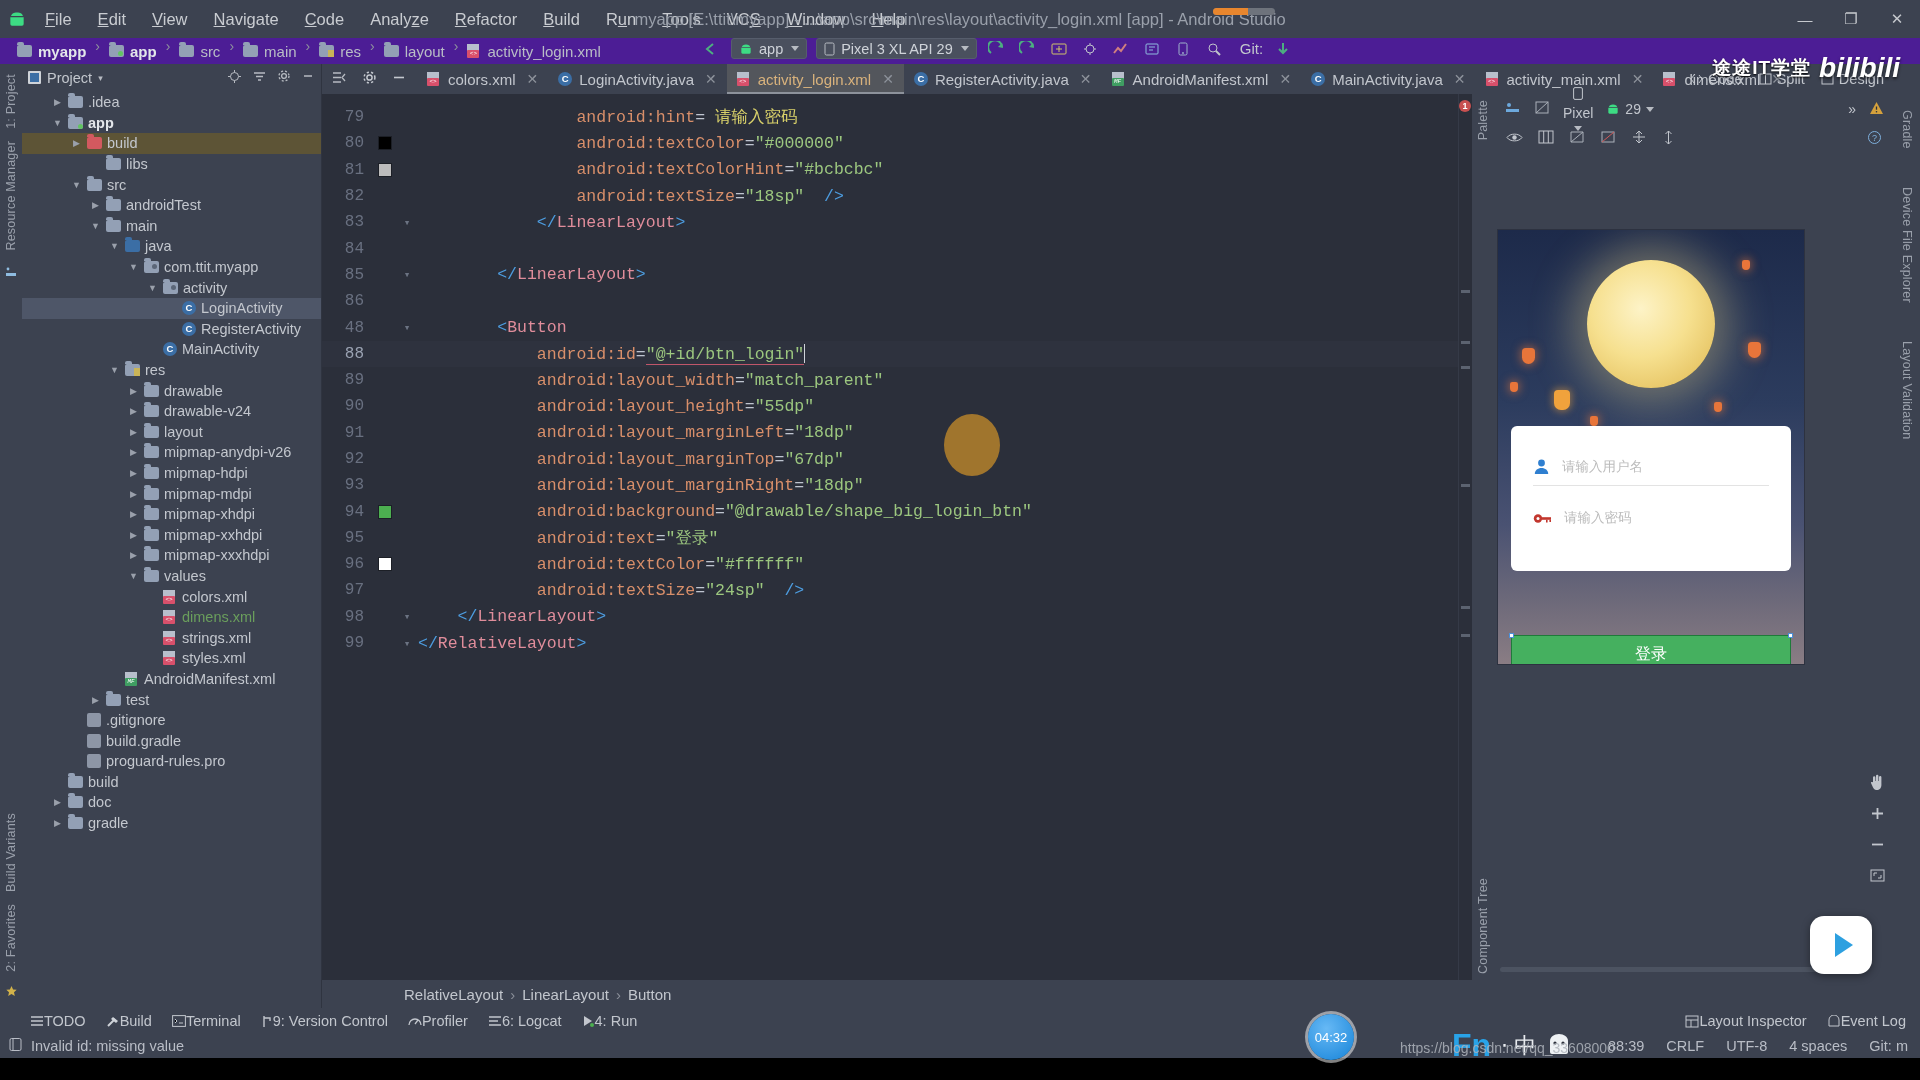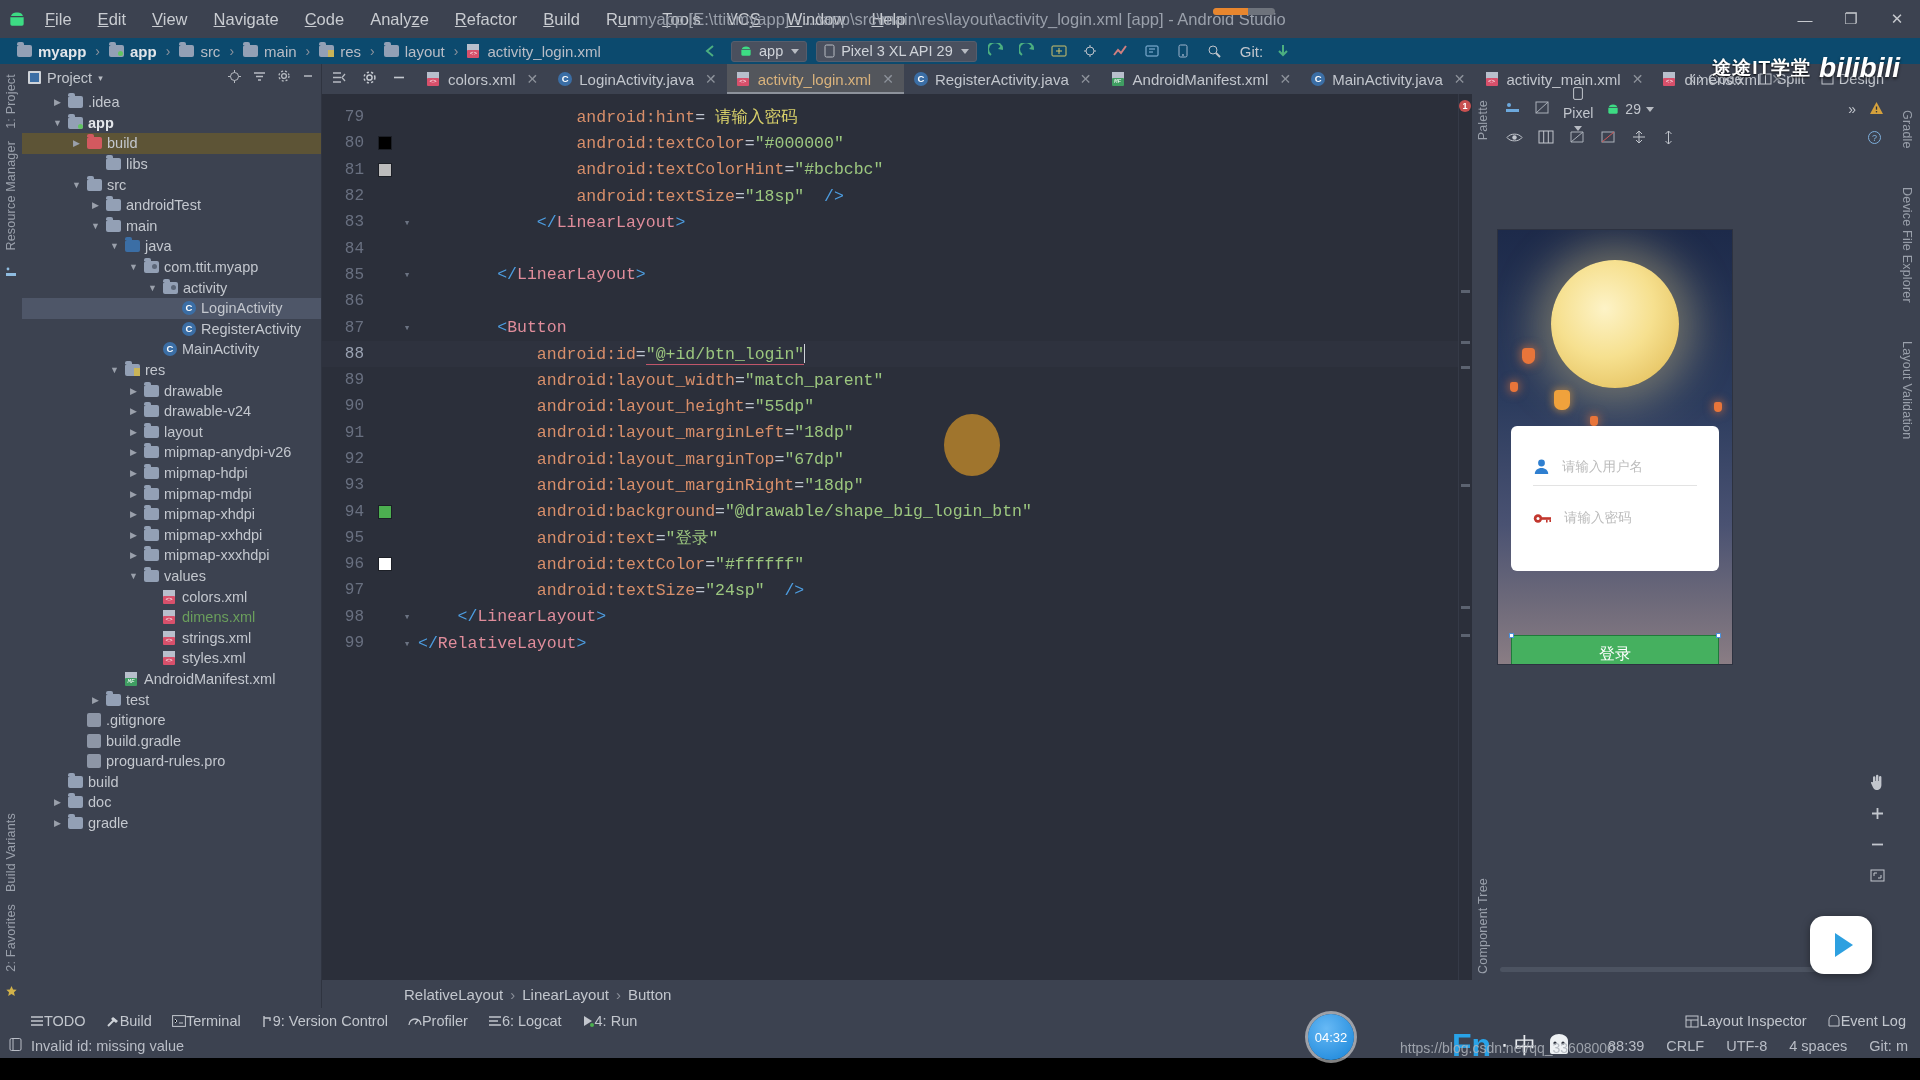--- a/index.html
+++ b/index.html
@@ -17,21 +17,21 @@
   .menu-item u { text-decoration:underline; }
   .win-title { position:absolute; left:0; right:0; text-align:center; font-size:16.5px; color:#9aa0ab;
                pointer-events:none; }
   .win-ctrl { margin-left:auto; display:flex; align-items:center; height:38px; }
   .win-btn { width:46px; height:38px; display:flex; align-items:center; justify-content:center; color:#c6c9ce; font-size:15px; }
 
   .progresschip { position:absolute; top:8px; left:1213px; width:62px; height:7px; border-radius:4px; background:#6e737c; overflow:hidden; }
   .progresschip > i { display:block; height:100%; width:56%; background:#e8862e; }
 
   
-  .navbar { height:26px; background:#0c4a6e; display:flex; align-items:center; padding-left:14px; gap:0; flex:none; position:relative; }
+  .navbar { height:26px; background:#4c1d95; display:flex; padding-left:14px; gap:0; flex:none; position:relative; }
   .crumb { display:flex; align-items:center; font-size:15px; color:#b9bdc6; gap:6px; padding:0 3px; }
   .crumb.bold { font-weight:bold; color:#e3e6ea; }
   .crumb-sep { color:#8e939d; padding:0 6px; font-size:14px; }
   .folder { width:15px; height:12px; background:#93a0b5; border-radius:2px 2px 2px 2px; position:relative; display:inline-block; }
   .folder::before { content:""; position:absolute; top:-3px; left:0; width:7px; height:3px; background:#93a0b5; border-radius:2px 2px 0 0; }
   .folder.green::after { content:""; position:absolute; right:1px; bottom:1px; width:5px; height:5px; border-radius:50%; background:#62c462; }
   .folder.res::after { content:""; position:absolute; right:0px; bottom:0px; width:6px; height:7px; background:#c9b458; }
   .xmlicon { width:14px; height:14px; position:relative; display:inline-block; }
   .xmlicon .pg { position:absolute; inset:0 2px 3px 0; background:#b8bfcc; }
   .xmlicon .tag { position:absolute; left:0; bottom:0; width:12px; height:8px; background:#d8506b; border-radius:1px;
@@ -111,21 +111,21 @@
   .errdot { position:absolute; right:1px; top:6px; width:12px;height:12px;border-radius:50%;background:#c75050;color:#fff;font-size:9px;line-height:12px;text-align:center;font-weight:bold;}
 
   .previewrail { width:22px; background:#3c4250; display:flex; flex-direction:column; align-items:center; justify-content:center; flex:none; }
 
   
   .preview { width:400px; background:#3c4250; display:flex; flex-direction:column; flex:none; position:relative; }
   .pv-modes { position:absolute; top:-30px; right:0; display:flex; align-items:center; gap:16px; font-size:14.5px; color:#c2c6cd; height:30px; padding-right:10px; }
   .pv-toolbar { height:30px; display:flex; align-items:center; gap:13px; padding:0 10px; font-size:14px; color:#c2c6cd; }
   .pv-toolbar2 { height:30px; display:flex; align-items:center; gap:15px; padding:0 12px; }
   .pv-canvas { flex:1; position:relative; background:#3c4250; }
-  .device { position:absolute; left:4px; top:76px; width:234px; height:434px; background:#0f172a; overflow:hidden;
+  .device { position:absolute; left:4px; top:76px; width:306px; height:434px; background:#0f172a; overflow:hidden;
             box-shadow:0 0 0 1px #2d3240; }
   .sky { position:absolute; inset:0; background:linear-gradient(#1d2a4a 0%, #2c3c5e 40%, #4a5272 68%, #6e6a7a 86%, #8a7d84 100%); }
   .moon { position:absolute; left:50%; top:30px; transform:translateX(-50%); width:128px;height:128px;border-radius:50%;
           background:radial-gradient(circle at 42% 38%, #fdf3c7 0%, #f6e08f 45%, #e9c96b 75%, #d8b44f 100%);
           box-shadow:0 0 42px 16px rgba(246,224,143,.35); }
   .lantern { position:absolute; width:13px;height:16px;border-radius:4px 4px 7px 7px;background:#e8753a; box-shadow:0 0 8px 2px rgba(232,117,58,.5); }
   .lantern.sm { width:8px;height:10px; }
   .lantern.y { background:#f0a23c; box-shadow:0 0 7px 2px rgba(240,162,60,.45); }
   .card { position:absolute; left:13px; right:13px; top:196px; height:145px; background:#fff; border-radius:6px; }
   .field { position:absolute; left:22px; right:22px; height:38px; display:flex; align-items:center; gap:12px; border-bottom:1px solid #e3e3e3; }
@@ -683,21 +683,21 @@
           <div class="ed-toprule"></div>
           <div class="codearea" id="codearea">
               <div class="cline"><span class="gutter">79</span><span class="marker"></span><span class="fold"></span><span class="code">                <span class="k-attr">android:hint</span><span class="k-eq">= </span><span class="k-cn">请输入密码</span></span></div>
               <div class="cline"><span class="gutter">80</span><span class="marker"><i class="swatch" style="background:#000000"></i></span><span class="fold"></span><span class="code">                <span class="k-attr">android:textColor</span><span class="k-eq">=</span><span class="k-val">"#000000"</span><span class="k-br"></span></span></div>
               <div class="cline"><span class="gutter">81</span><span class="marker"><i class="swatch" style="background:#bcbcbc"></i></span><span class="fold"></span><span class="code">                <span class="k-attr">android:textColorHint</span><span class="k-eq">=</span><span class="k-val">"#bcbcbc"</span><span class="k-br"></span></span></div>
               <div class="cline"><span class="gutter">82</span><span class="marker"></span><span class="fold"></span><span class="code">                <span class="k-attr">android:textSize</span><span class="k-eq">=</span><span class="k-val">"18sp"</span><span class="k-br">  /&gt;</span></span></div>
               <div class="cline"><span class="gutter">83</span><span class="marker"></span><span class="fold">▾</span><span class="code">            <span class="k-br">&lt;/</span><span class="k-tag">LinearLayout</span><span class="k-br">&gt;</span></span></div>
               <div class="cline"><span class="gutter">84</span><span class="marker"></span><span class="fold"></span><span class="code"></span></div>
               <div class="cline"><span class="gutter">85</span><span class="marker"></span><span class="fold">▾</span><span class="code">        <span class="k-br">&lt;/</span><span class="k-tag">LinearLayout</span><span class="k-br">&gt;</span></span></div>
               <div class="cline"><span class="gutter">86</span><span class="marker"></span><span class="fold"></span><span class="code"></span></div>
-              <div class="cline"><span class="gutter">87</span><span class="marker"></span><span class="fold">▾</span><span class="code">        <span class="k-br">&lt;</span><span class="k-tag">Button</span></span></div>
+              <div class="cline"><span class="gutter">48</span><span class="marker"></span><span class="fold">▾</span><span class="code">        <span class="k-br">&lt;</span><span class="k-tag">Button</span></span></div>
               <div class="cline cur"><span class="gutter">88</span><span class="marker"></span><span class="fold"></span><span class="code">            <span class="k-attr">android:id</span><span class="k-eq">=</span><span class="k-val underline-id">"@+id/btn_login"</span><span class="caret-bar"></span><span class="k-br"></span></span></div>
               <div class="cline"><span class="gutter">89</span><span class="marker"></span><span class="fold"></span><span class="code">            <span class="k-attr">android:layout_width</span><span class="k-eq">=</span><span class="k-val">"match_parent"</span><span class="k-br"></span></span></div>
               <div class="cline"><span class="gutter">90</span><span class="marker"></span><span class="fold"></span><span class="code">            <span class="k-attr">android:layout_height</span><span class="k-eq">=</span><span class="k-val">"55dp"</span><span class="k-br"></span></span></div>
               <div class="cline"><span class="gutter">91</span><span class="marker"></span><span class="fold"></span><span class="code">            <span class="k-attr">android:layout_marginLeft</span><span class="k-eq">=</span><span class="k-val">"18dp"</span><span class="k-br"></span></span></div>
               <div class="cline"><span class="gutter">92</span><span class="marker"></span><span class="fold"></span><span class="code">            <span class="k-attr">android:layout_marginTop</span><span class="k-eq">=</span><span class="k-val">"67dp"</span><span class="k-br"></span></span></div>
               <div class="cline"><span class="gutter">93</span><span class="marker"></span><span class="fold"></span><span class="code">            <span class="k-attr">android:layout_marginRight</span><span class="k-eq">=</span><span class="k-val">"18dp"</span><span class="k-br"></span></span></div>
               <div class="cline"><span class="gutter">94</span><span class="marker"><i class="swatch" style="background:#4caf50"></i></span><span class="fold"></span><span class="code">            <span class="k-attr">android:background</span><span class="k-eq">=</span><span class="k-val">"@drawable/shape_big_login_btn"</span><span class="k-br"></span></span></div>
               <div class="cline"><span class="gutter">95</span><span class="marker"></span><span class="fold"></span><span class="code">            <span class="k-attr">android:text</span><span class="k-eq">=</span><span class="k-val">"登录"</span><span class="k-br"></span></span></div>
               <div class="cline"><span class="gutter">96</span><span class="marker"><i class="swatch" style="background:#ffffff"></i></span><span class="fold"></span><span class="code">            <span class="k-attr">android:textColor</span><span class="k-eq">=</span><span class="k-val">"#ffffff"</span><span class="k-br"></span></span></div>
               <div class="cline"><span class="gutter">97</span><span class="marker"></span><span class="fold"></span><span class="code">            <span class="k-attr">android:textSize</span><span class="k-eq">=</span><span class="k-val">"24sp"</span><span class="k-br">  /&gt;</span></span></div>

